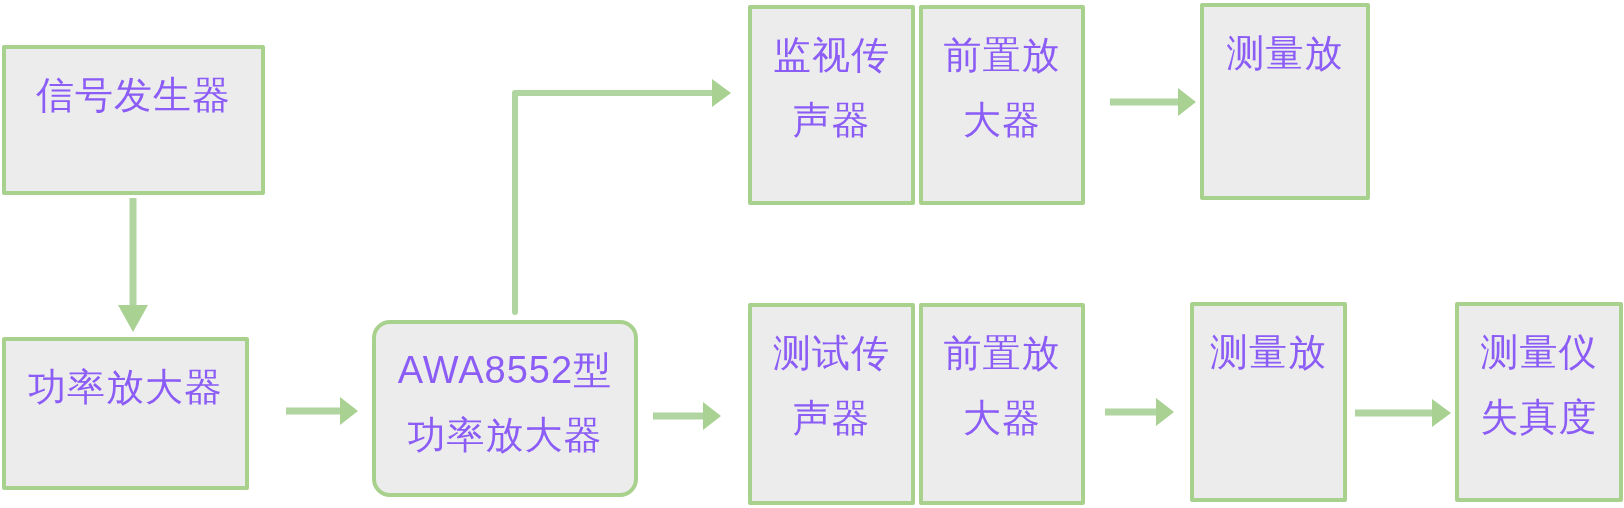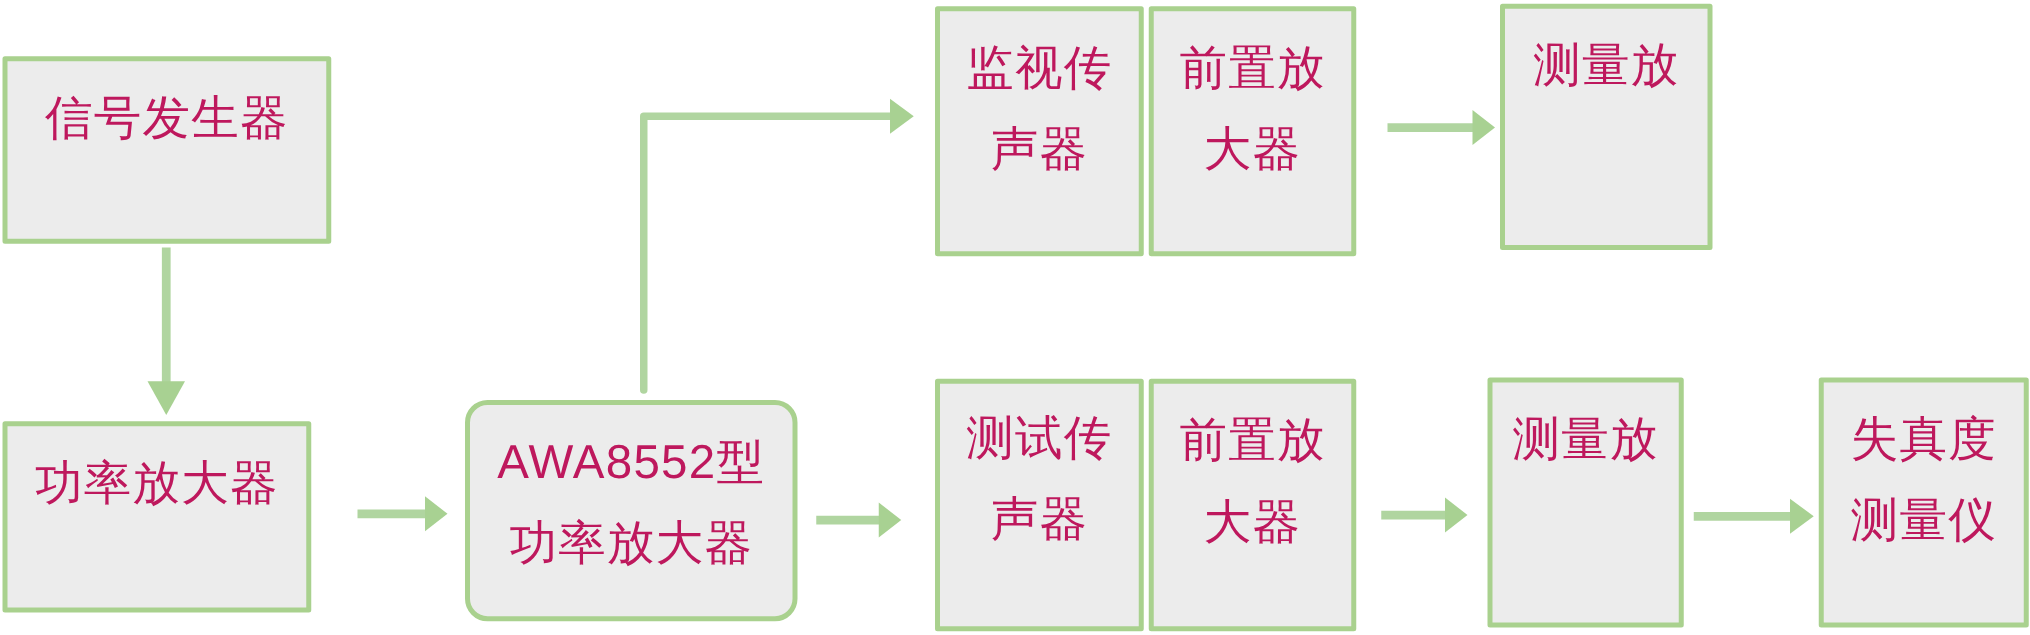--- a/index.html
+++ b/index.html
@@ -23,38 +23,38 @@
     height: 508px;
     pointer-events: none;
   }
   .node {
     position: absolute;
     box-sizing: border-box;
     background: #ececec;
     border: 4px solid #a9d18e;
     border-radius: 2px;
     text-align: center;
-    color: #be185d;
+    color: #8b5cf6;
     font-size: 38px;
     line-height: 65px;
     padding-top: 14px;
     letter-spacing: 1px;
   }
   .node .line {
     display: block;
     white-space: nowrap;
   }
   
   .n-signal      { left: 2px;    top: 45px;  width: 263px; height: 150px; }
   .n-power       { left: 2px;    top: 337px; width: 247px; height: 153px; }
   .n-awa         { left: 372px;  top: 320px; width: 266px; height: 177px; border-radius: 18px; }
   .n-monmic      { left: 748px;  top: 5px;   width: 167px; height: 200px; }
   .n-preamp-top  { left: 919px;  top: 5px;   width: 166px; height: 200px; }
   .n-measa       { left: 1200px; top: 3px;   width: 170px; height: 197px; }
-  .n-testmic     { left: 748px;  top: 303px; width: 167px; height: 202px; font-family: Liberation Mono, monospace; }
+  .n-testmic     { left: 748px;  top: 303px; width: 167px; height: 202px; }
   .n-preamp-bot  { left: 919px;  top: 303px; width: 166px; height: 202px; }
   .n-measb       { left: 1190px; top: 302px; width: 157px; height: 200px; }
   .n-distortion  { left: 1455px; top: 302px; width: 168px; height: 200px; }
 </style>
 </head>
 <body>
 
 <div class="canvas">
 
   <svg class="connectors" viewBox="0 0 1624 508" xmlns="http://www.w3.org/2000/svg">
@@ -130,17 +130,17 @@
   <div class="node n-preamp-bot">
     <span class="line">前置放</span>
     <span class="line">大器</span>
   </div>
 
   <div class="node n-measb">
     <span class="line">测量放</span>
   </div>
 
   <div class="node n-distortion">
+    <span class="line">测量仪</span>
     <span class="line">失真度</span>
-    <span class="line">测量仪</span>
   </div>
 
 </div>
 
 </body></html>

